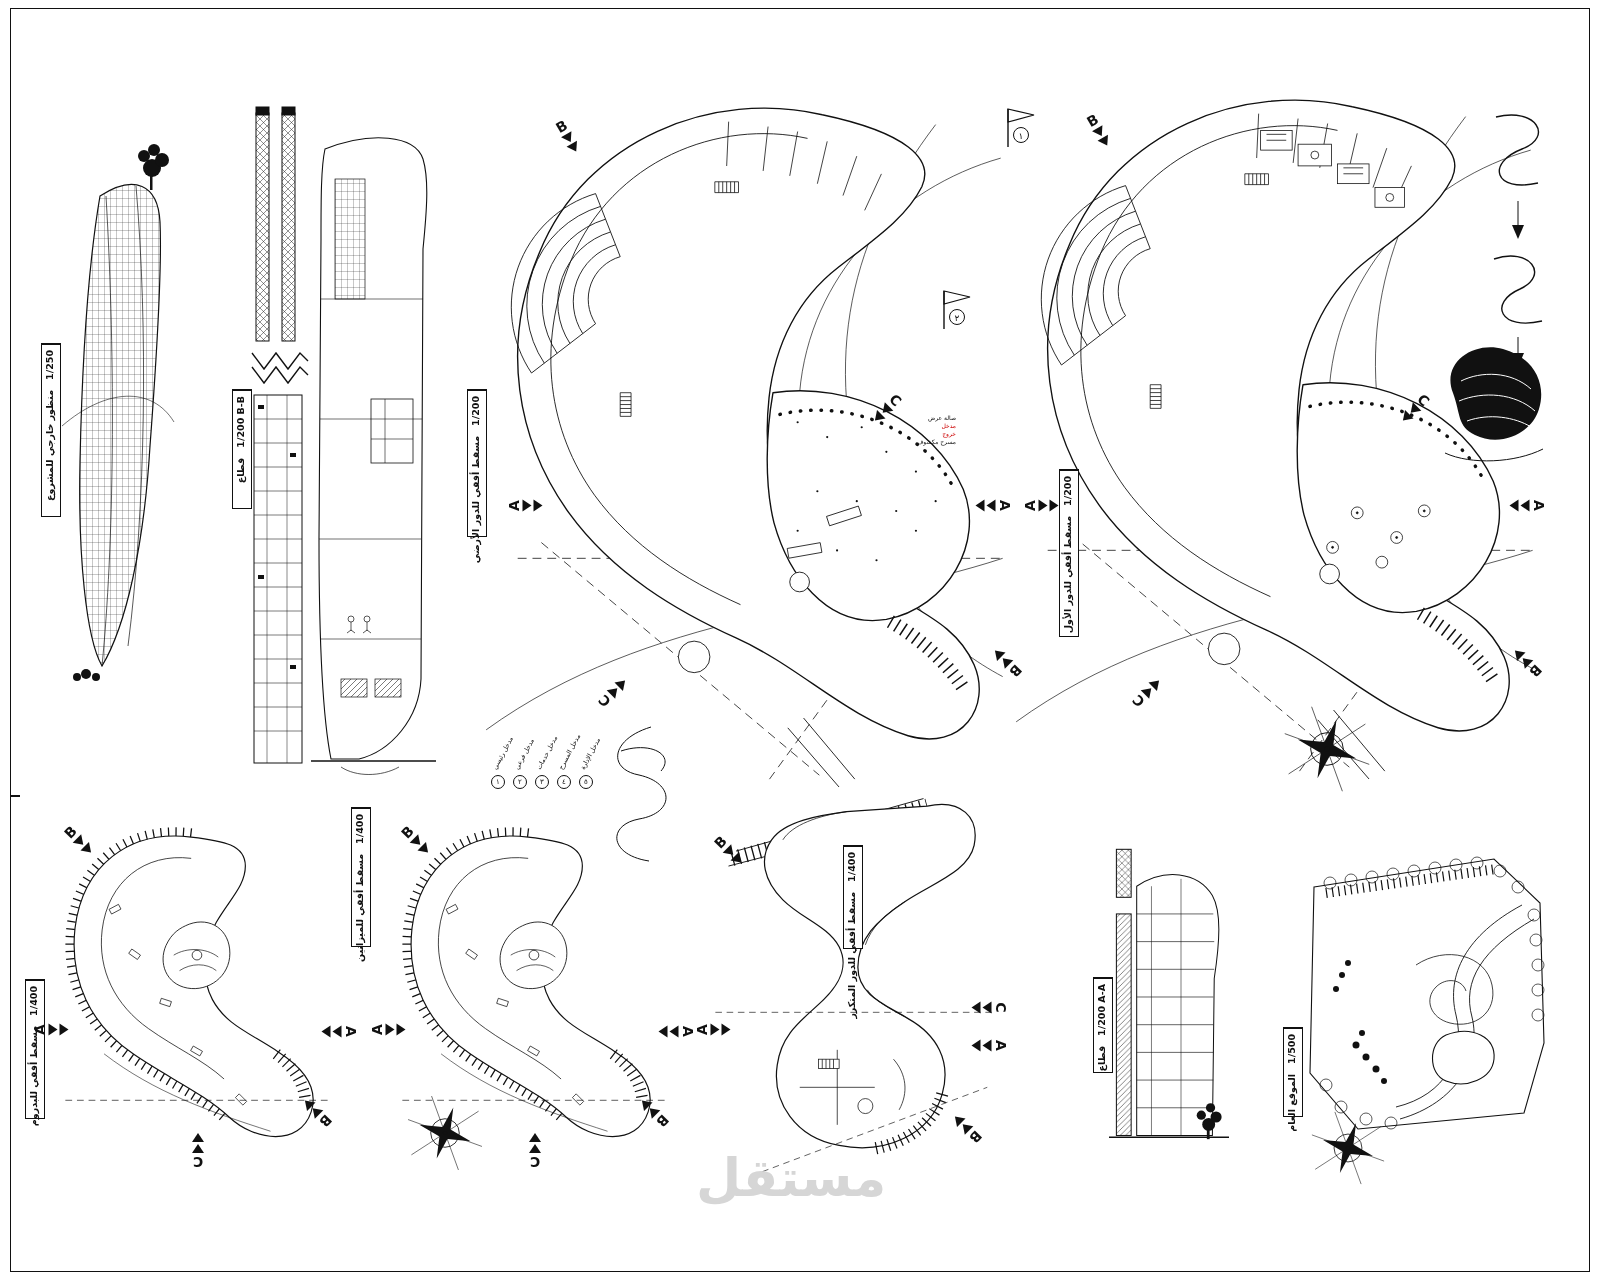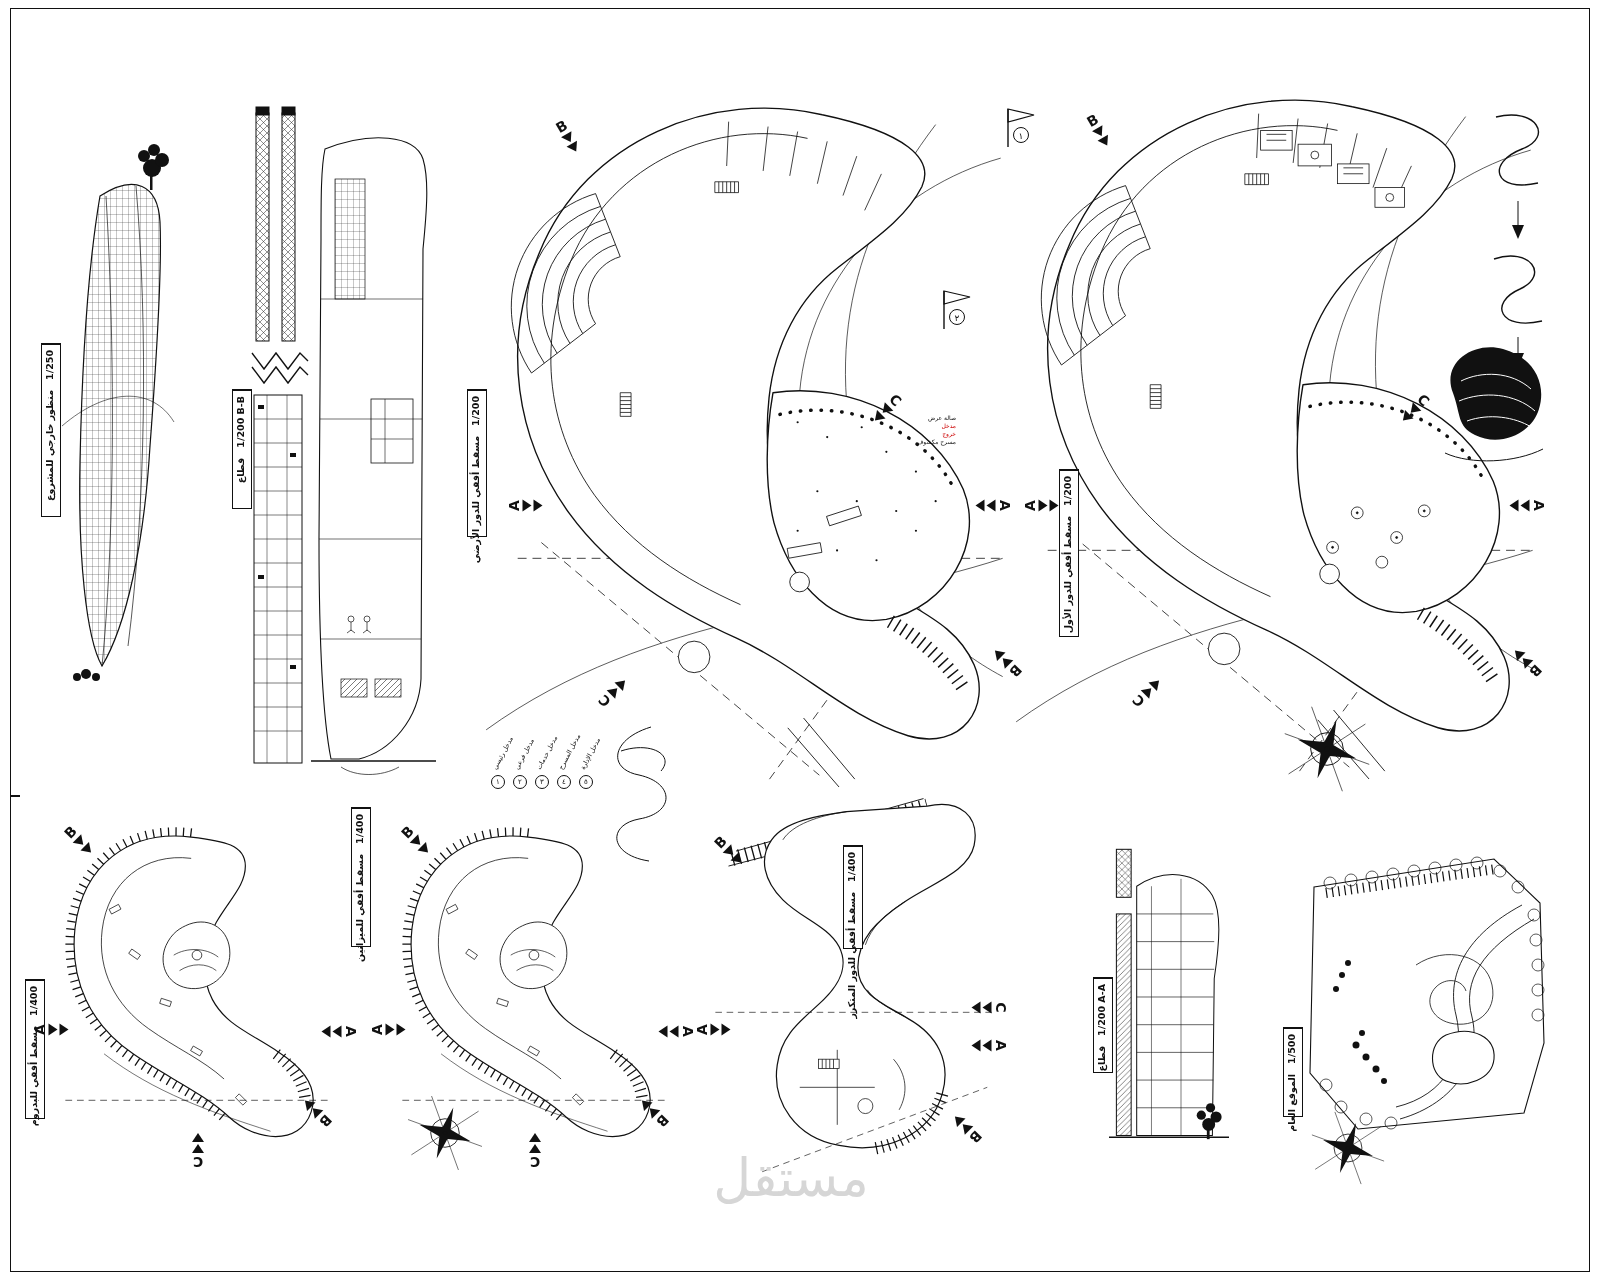--- a/index.html
+++ b/index.html
@@ -28,21 +28,21 @@
   .lg-text{position:absolute;bottom:20px;left:9px;transform:rotate(-62deg);
            transform-origin:0 100%;font-size:6.5px;white-space:nowrap;}
   .lg-circ{position:absolute;bottom:2px;left:2px;width:12px;height:12px;
            border:1px solid #111;border-radius:50%;font-size:7px;text-align:center;
            line-height:12px;background:#fff;}
   
   .ann{position:absolute;font-size:6px;line-height:8px;direction:rtl;text-align:right;}
   .ann .red{color:#c00;}
   
   .wm{position:absolute;text-align:center;color:#d6d6d6;user-select:none;}
-  .wm .wm-ar{font-size:52px;font-weight:400;line-height:54px;}
+  .wm .wm-ar{font-size:52px;font-weight:700;line-height:54px;}
   .wm .wm-en{font-size:27px;letter-spacing:1px;color:#dedede;}
   .tick{position:absolute;background:#111;}
 </style>
 </head>
 <body>
 
 <div id="sheet">
 
 <svg width="0" height="0" style="position:absolute">
   <defs>

